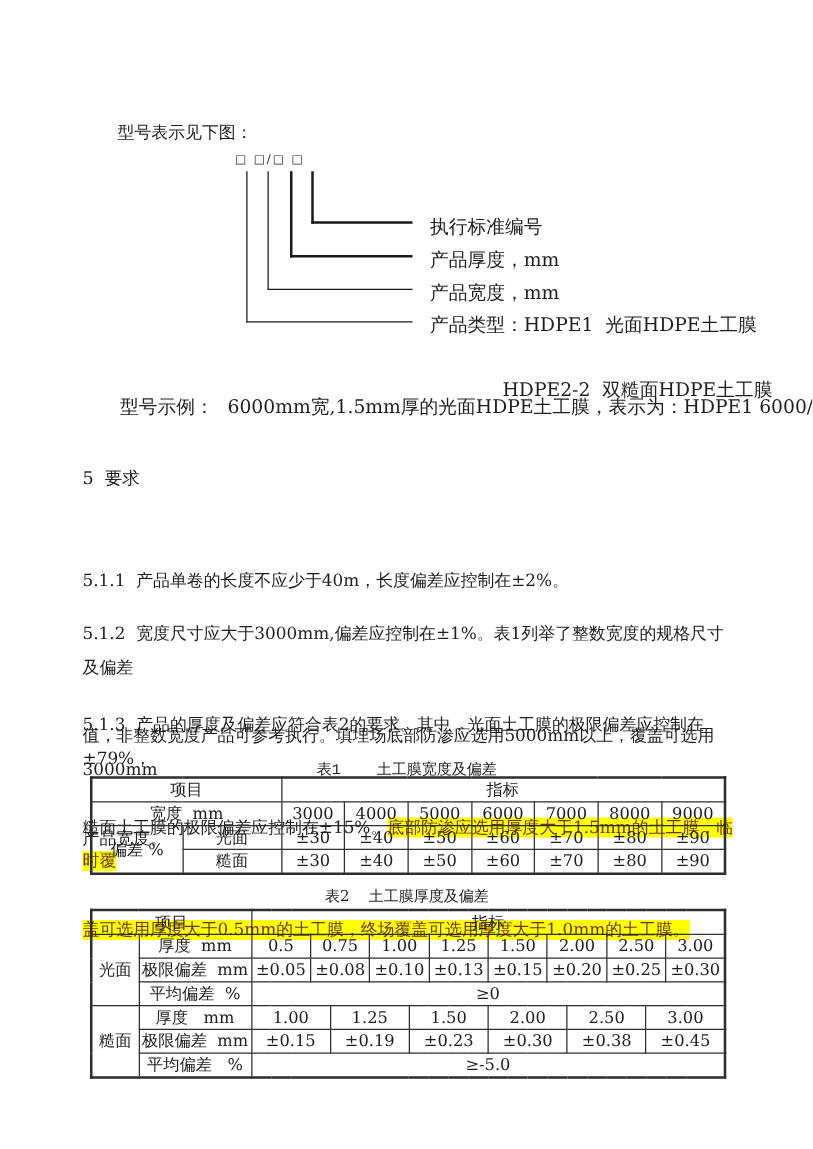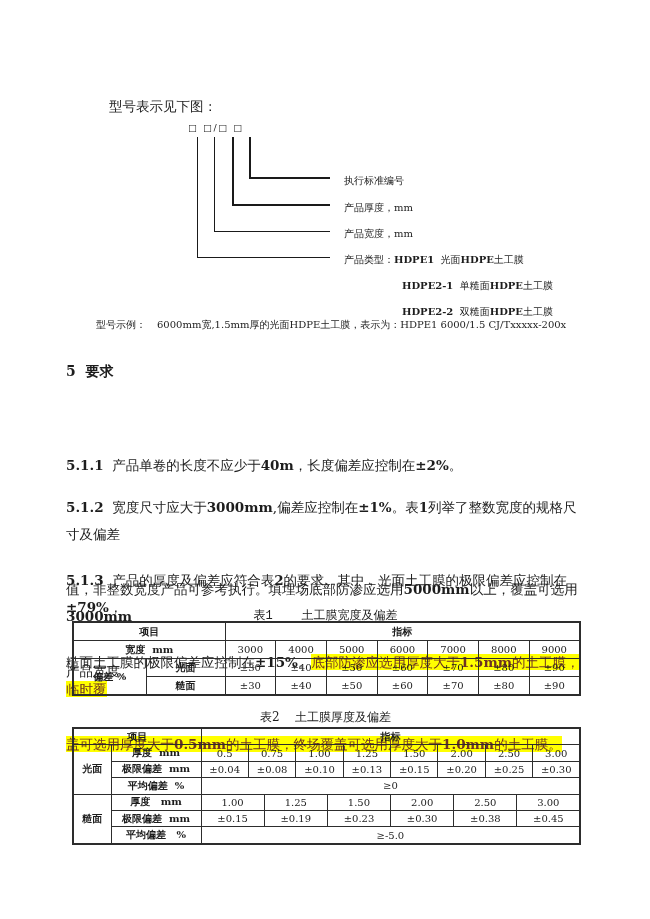--- a/index.html
+++ b/index.html
@@ -1,61 +1,60 @@
 <!DOCTYPE html>
 <html style="--hl: #ffff00; --hlink: #6e3423; --ink: #1d1d1d;"><head>
 <meta charset="utf-8">
 <style>
   html,body{margin:0;padding:0;background:#ffffff;}
   .page{position:relative;width:650px;height:919px;background:#fff;overflow:hidden;
         font-family:"DejaVu Serif","Liberation Serif",serif;color:var(--ink,#1d1d1d);}
   .t{position:absolute;white-space:pre;font-size:13.5px;line-height:20px;}
-  .sm{font-size:10px;}
-  .b{font-weight:bold;}
+  .sm{font-size:15px;}
+  .b{font-weight:normal;}
   .hl{background:var(--hl,#ffff00);color:var(--hlink,#6e3423);text-align:right;}
   .ln{position:absolute;background:#1a1a1a;}
   .para{position:absolute;width:524px;white-space:pre-wrap;font-size:13.5px;line-height:27.4px;}
   .para .pline{height:27.4px;}
   .caption{position:absolute;left:72px;width:507px;text-align:center;font-size:12px;white-space:pre;}
   table.tb{position:absolute;border-collapse:collapse;table-layout:fixed;
-           border:2px solid #2d2d2d;font-size:10px;color:#1d1d1d;padding-left:20px;}
+           border:2px solid #2d2d2d;font-size:13px;color:#1d1d1d;padding-left:20px;}
   table.tb td{border:1px solid #2d2d2d;text-align:center;vertical-align:middle;
               padding:0;overflow:hidden;white-space:pre;}
   #t1 td{height:17px;}
   #t2 td{height:15.4px;}
   td.lab{text-align:left;padding-left:8px;}
 </style>
 </head>
 <body>
 
 <div class="page">
 
-  <div class="t" style="left:109px;top:96px;text-align:right;">型号表示见下图：</div>
+  <div class="t" style="left:94px;top:96px;text-align:right;">型号表示见下图：</div>
 
   <div class="t" style="left:188px;top:118px;font-size:9.5px;letter-spacing:1.5px;">□ □/□ □</div>
 
   <div class="ln" style="left:197px;top:137px;width:1px;height:121px;"></div>
   <div class="ln" style="left:214px;top:137px;width:1px;height:95px;"></div>
   <div class="ln" style="left:232px;top:137px;width:2px;height:69px;"></div>
   <div class="ln" style="left:249px;top:137px;width:2px;height:42px;"></div>
   <div class="ln" style="left:249px;top:177px;width:81px;height:2px;"></div>
   <div class="ln" style="left:232px;top:204px;width:98px;height:2px;"></div>
   <div class="ln" style="left:214px;top:231px;width:116px;height:1px;"></div>
   <div class="ln" style="left:197px;top:257px;width:133px;height:1px;"></div>
 
   <div class="t sm" style="left:344px;top:171px;">执行标准编号</div>
   <div class="t sm" style="left:344px;top:198px;">产品厚度，mm</div>
   <div class="t sm" style="left:344px;top:224px;">产品宽度，mm</div>
   <div class="t sm" style="left:344px;top:250px;"><span>产品类型：</span><span class="b">HDPE1</span><span>  光面</span><span class="b">HDPE</span><span>土工膜</span></div>
-  <div class="t sm" style="left:402px;top:276px;"><span class="b">HDPE2-1</span><span>  单糙面</span><span class="b">HDPE</span><span>土工膜</span></div>
   <div class="t sm" style="left:402px;top:302px;"><span class="b">HDPE2-2</span><span>  双糙面</span><span class="b">HDPE</span><span>土工膜</span></div>
 
   <div class="t sm" style="left:96px;top:315px;"><span>型号示例：</span><span style="margin-left:11px;">6000mm宽,1.5mm厚的光面HDPE土工膜，表示为：HDPE1 6000/1.5 CJ/Txxxxx-200x</span></div>
 
-  <div class="t b" style="left:66px;top:361px;font-size:14px;">5  要求</div>
+  <div class="t b" style="left:66px;top:373px;font-size:14px;">5  要求</div>
 
   <div class="para" style="left:66px;top:415px;line-height:20px;">
     <div class="pline" style="height:20px;"><span class="b">5.1.1</span><span>  产品单卷的长度不应少于</span><span class="b">40m</span><span>，长度偏差应控制在</span><span class="b">±2%</span><span>。</span></div>
   </div>
 
   <div class="para" style="left:66px;top:439px;">
     <div class="pline"><span class="b">5.1.2</span><span>  宽度尺寸应大于</span><span class="b">3000mm</span><span>,偏差应控制在</span><span class="b">±1%</span><span>。表</span><span class="b">1</span><span>列举了整数宽度的规格尺寸及偏差</span></div>
     <div class="pline"><span>值，非整数宽度产品可参考执行。填埋场底部防渗应选用</span><span class="b">5000mm</span><span>以上，覆盖可选用</span><span class="b">3000mm</span></div>
     <div class="pline"><span>产品宽度。</span></div>
   </div>
@@ -137,21 +136,21 @@
       <td colspan="3">0.75</td>
       <td colspan="3">1.00</td>
       <td colspan="3">1.25</td>
       <td colspan="3">1.50</td>
       <td colspan="3">2.00</td>
       <td colspan="3">2.50</td>
       <td colspan="3">3.00</td>
     </tr>
     <tr>
       <td class="b lab">极限偏差  mm</td>
-      <td colspan="3">±0.04</td>
+      <td colspan="3">±0.05</td>
       <td colspan="3">±0.08</td>
       <td colspan="3">±0.10</td>
       <td colspan="3">±0.13</td>
       <td colspan="3">±0.15</td>
       <td colspan="3">±0.20</td>
       <td colspan="3">±0.25</td>
       <td colspan="3">±0.30</td>
     </tr>
     <tr>
       <td class="b lab">平均偏差  %</td>

